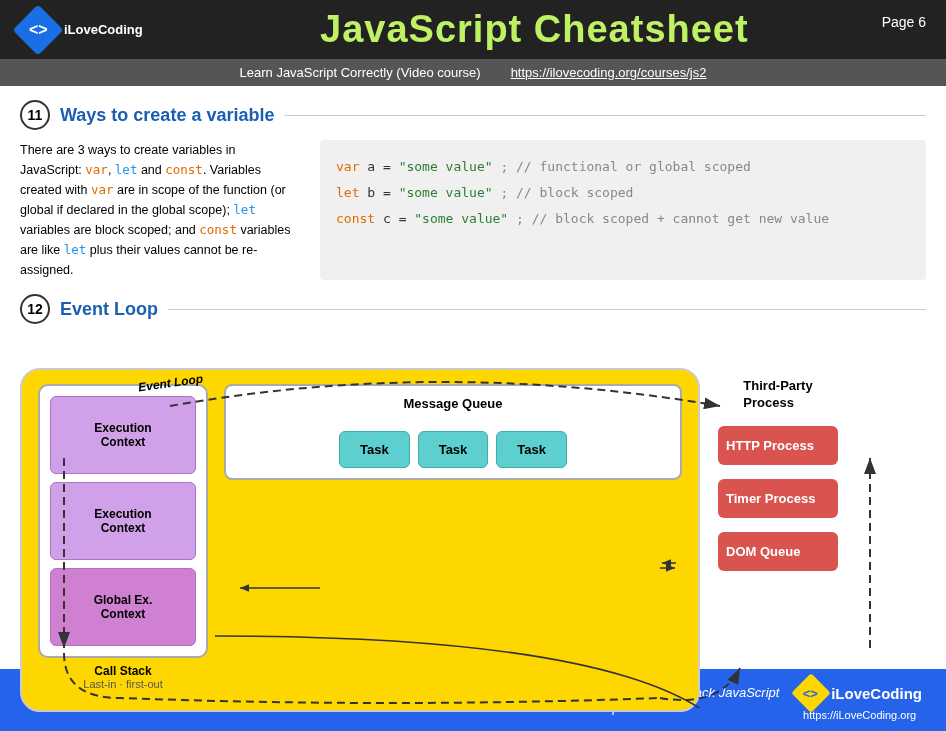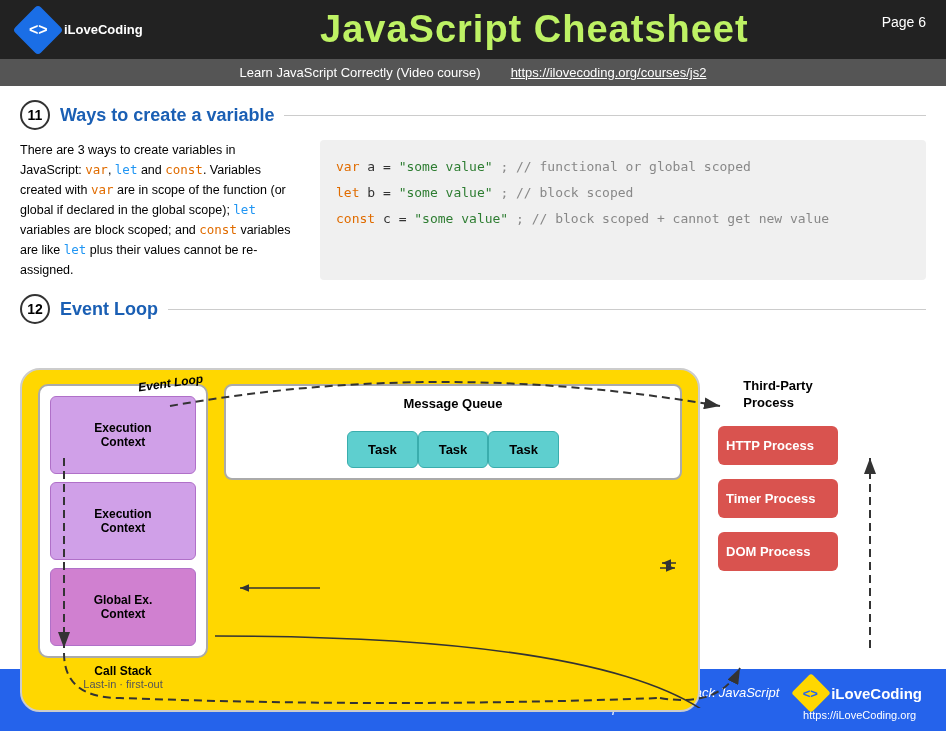--- a/index.html
+++ b/index.html
@@ -233,21 +233,21 @@
       padding: 10px 14px;
     }
     .mq-label {
       text-align: center;
       font-weight: bold;
       font-size: 13px;
       margin-bottom: 10px;
     }
     .tasks-row {
       display: flex;
-      gap: 0;
+      gap: 8px;
       justify-content: center;
       margin-top: 20px;
     }
     .task-box {
       background: #5ecfcf;
       border: 1px solid #3aadad;
       border-radius: 6px;
       padding: 10px 20px;
       font-size: 13px;
       font-weight: bold;
@@ -488,21 +488,21 @@
             </div>
           </div>
         </div>
       </div>
 
       <div class="third-party-area">
         <div class="third-party-label">Third-Party<br>Process</div>
         <div class="third-party-boxes">
           <div class="tp-box">HTTP Process</div>
           <div class="tp-box">Timer Process</div>
-          <div class="tp-box">DOM Process</div>
+          <div class="tp-box">DOM Queue</div>
         </div>
       </div>
 
     </div>
   </div>
 
 </div>
 
 <div class="footer">
   <div style="flex:1"></div>

